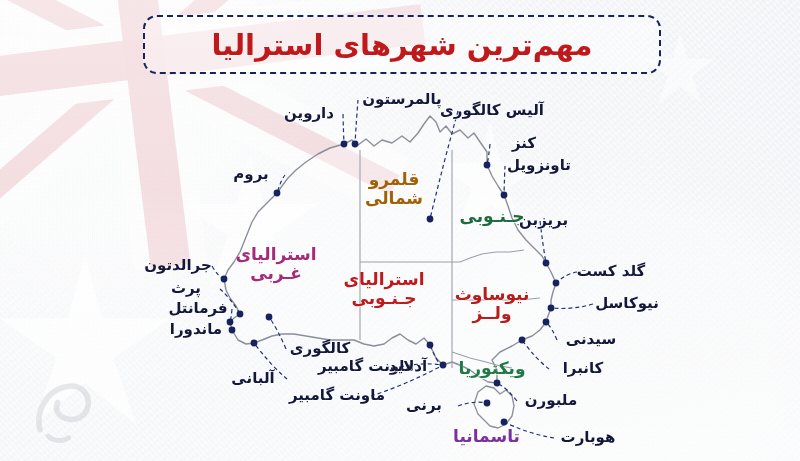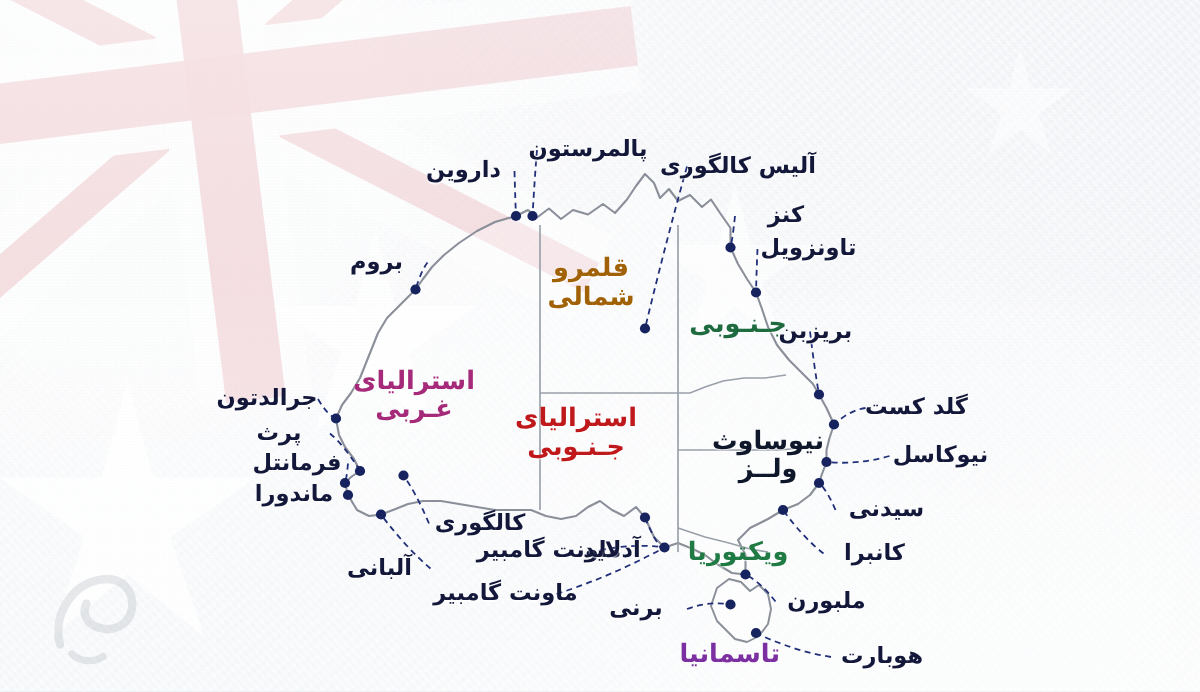--- a/index.html
+++ b/index.html
@@ -195,32 +195,35 @@
         <circle cx="269" cy="317" r="3.4" fill="#16235e"></circle>
         <circle cx="254" cy="343" r="3.4" fill="#16235e"></circle>
         <circle cx="232" cy="330" r="3.4" fill="#16235e"></circle>
         <circle cx="230" cy="322" r="3.4" fill="#16235e"></circle>
         <circle cx="240" cy="314" r="3.4" fill="#16235e"></circle>
         <circle cx="224" cy="279" r="3.4" fill="#16235e"></circle>
         <circle cx="277" cy="193" r="3.4" fill="#16235e"></circle>
       </g>
   </svg>
 
+  <div class="title-box">
+    <span class="t">مهم‌ترین شهرهای استرالیا</span>
+  </div>
 
   <div id="state-labels">
       <div class="lbl state st-nt" style="color: #a16207; left: 334px; top: 170px; width: 120px;"><span>قلمرو</span><br><span>شمالی</span></div>
       <div class="lbl state st-qld" style="color: rgb(31, 107, 64); left: 432px; top: 207px; width: 120px;"><span>جـنـوبی</span></div>
       <div class="lbl state st-wa" style="color: rgb(165, 42, 122); left: 216px; top: 245px; width: 120px;"><span>استرالیای</span><br><span>غـربی</span></div>
       <div class="lbl state st-sa" style="color: rgb(192, 25, 28); left: 324px; top: 270px; width: 120px;"><span>استرالیای</span><br><span>جـنـوبی</span></div>
-      <div class="lbl state st-nsw" style="color: #0f172a; left: 452px; top: 285px; width: 120px;"><span>نیوساوث</span><br><span>ولــز</span></div>
+      <div class="lbl state st-nsw" style="color: #b91c1c; left: 432px; top: 285px; width: 120px;"><span>نیوساوث</span><br><span>ولــز</span></div>
       <div class="lbl state st-vic" style="color: rgb(31, 122, 67); left: 432px; top: 359px; width: 120px;"><span>ویکتوریا</span></div>
       <div class="lbl state st-tas" style="color: rgb(123, 47, 160); left: 400px; top: 427px; width: 120px;"><span>تاسمانیا</span></div>
     </div>
   <div id="city-labels">
-      <div class="lbl city" style="left: 337px; top: 92px; width: 110px; text-align: center;">پالمرستون</div>
+      <div class="lbl city" style="left: 347px; top: 92px; width: 110px; text-align: center;">پالمرستون</div>
       <div class="lbl city" style="left: 254px; top: 106px; width: 110px; text-align: center;">داروین</div>
       <div class="lbl city" style="left: 437px; top: 103px; width: 110px; text-align: center;">آلیس کالگوری</div>
       <div class="lbl city" style="left: 469px; top: 136px; width: 110px; text-align: center;">کنز</div>
       <div class="lbl city" style="left: 484px; top: 158px; width: 110px; text-align: center;">تاونزویل</div>
       <div class="lbl city" style="left: 519px; top: 213px; width: 110px; text-align: left;">بریزبن</div>
       <div class="lbl city" style="left: 556px; top: 264px; width: 110px; text-align: center;">گلد کست</div>
       <div class="lbl city" style="left: 572px; top: 296px; width: 110px; text-align: center;">نیوکاسل</div>
       <div class="lbl city" style="left: 536px; top: 332px; width: 110px; text-align: center;">سیدنی</div>
       <div class="lbl city" style="left: 528px; top: 361px; width: 110px; text-align: center;">کانبرا</div>
       <div class="lbl city" style="left: 496px; top: 393px; width: 110px; text-align: center;">ملبورن</div>

